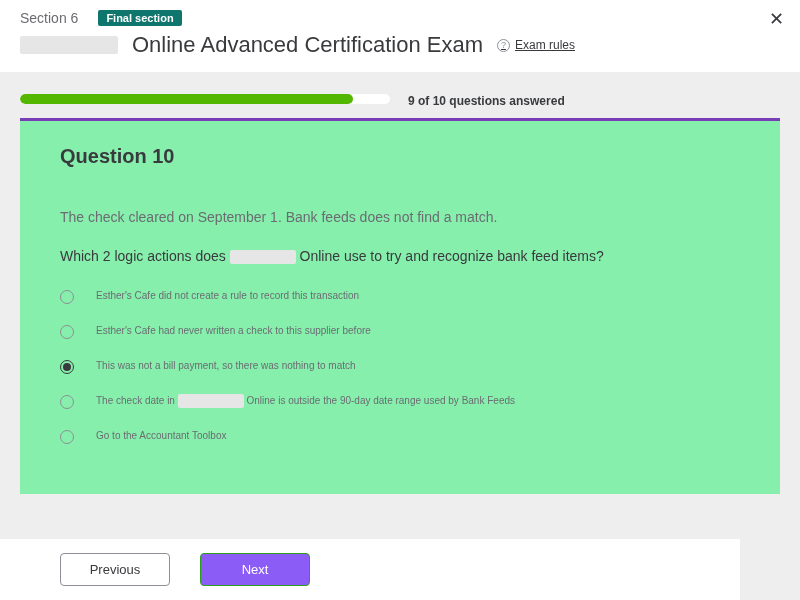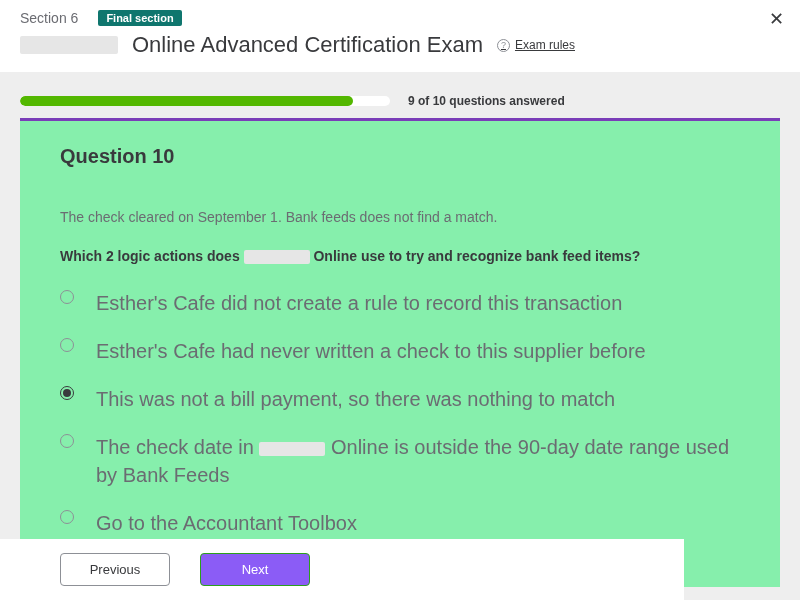--- a/index.html
+++ b/index.html
@@ -75,21 +75,20 @@
     font-size: 9px;
     display: flex;
     align-items: center;
     justify-content: center;
     color: #8d9096;
     text-decoration: none;
   }
   .progress-wrap {
     padding: 22px 20px 10px 20px;
     display: flex;
-    align-items: center;
     gap: 18px;
   }
   .progress-track {
     flex: 0 0 370px;
     height: 10px;
     background: #fff;
     border-radius: 6px;
     position: relative;
     overflow: hidden;
   }
@@ -116,21 +115,21 @@
     margin-bottom: 18px;
   }
   .q-context {
     font-size: 14px;
     color: #6b6c72;
     line-height: 1.5;
     margin-bottom: 18px;
   }
   .q-prompt {
     font-size: 14px;
-    font-weight: 700;
+    font-weight: 400;
     margin-bottom: 22px;
     line-height: 1.5;
   }
   .option {
     display: flex;
     align-items: flex-start;
     gap: 22px;
     margin-bottom: 20px;
     cursor: pointer;
   }
@@ -144,29 +143,29 @@
   }
   .radio.selected::after {
     content: "";
     position: absolute;
     top: 2px; left: 2px; right: 2px; bottom: 2px;
     background: #393a3d;
     border-radius: 50%;
   }
   .radio.selected { border-color: #393a3d; }
   .option-text {
-    font-size: 20px;
+    font-size: 10px;
     color: #6b6c72;
     line-height: 1.4;
   }
   .footer {
     background: #fff;
     position: fixed;
     bottom: 0; left: 0; right: 0;
-    width: 684px;
+    width: 740px;
     padding: 14px 60px;
     display: flex;
     gap: 30px;
   }
   .btn {
     min-width: 110px;
     padding: 8px 20px;
     font-size: 13px;
     border-radius: 4px;
     text-align: center;

